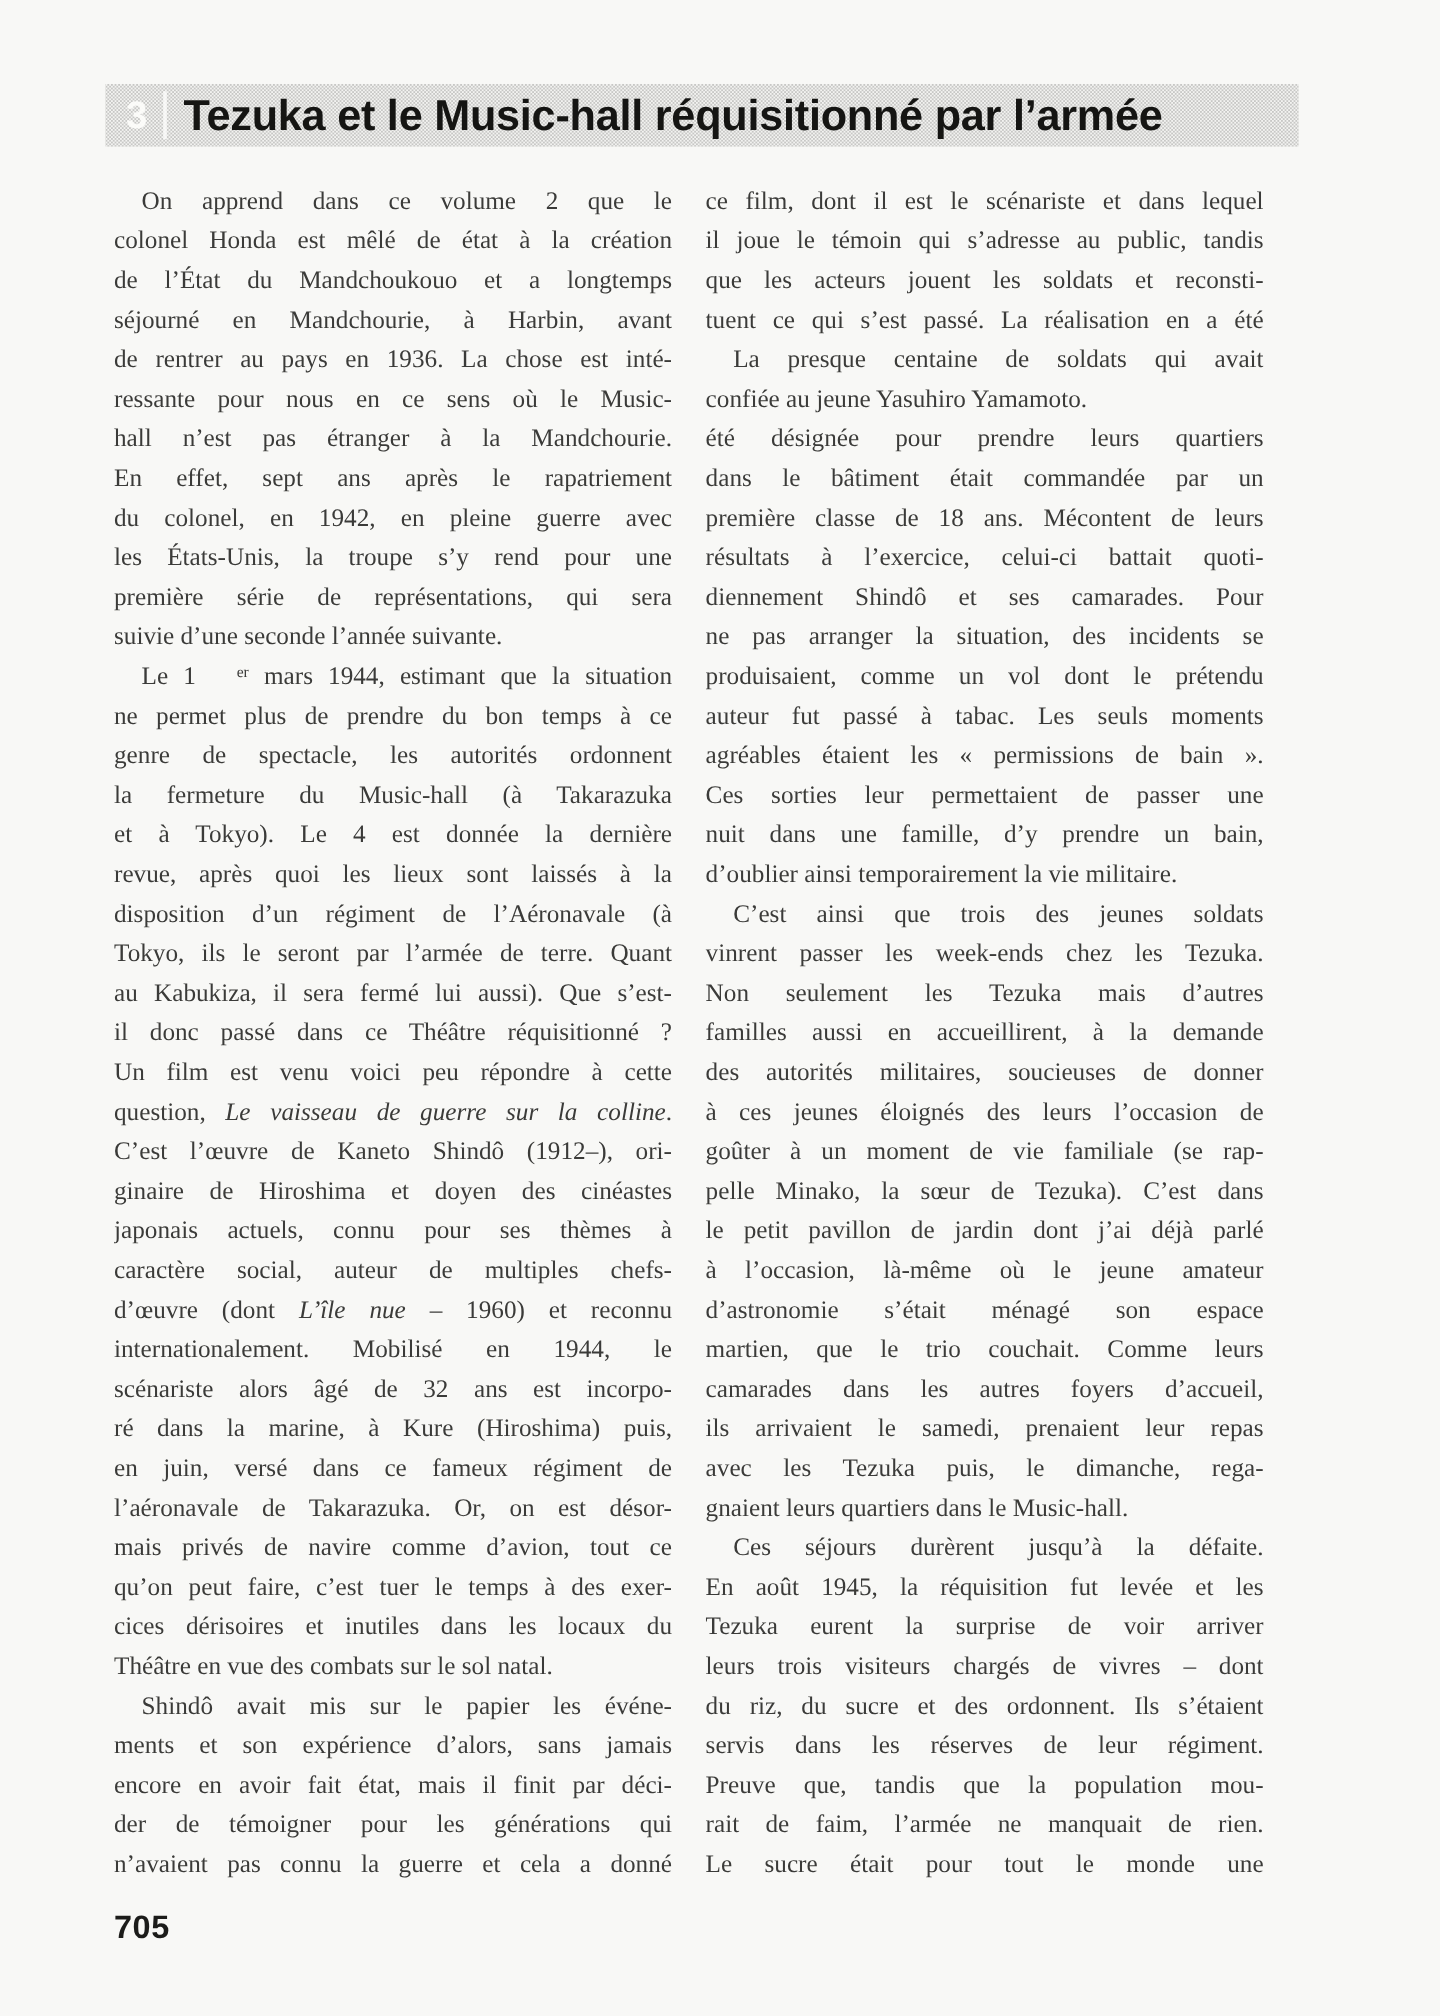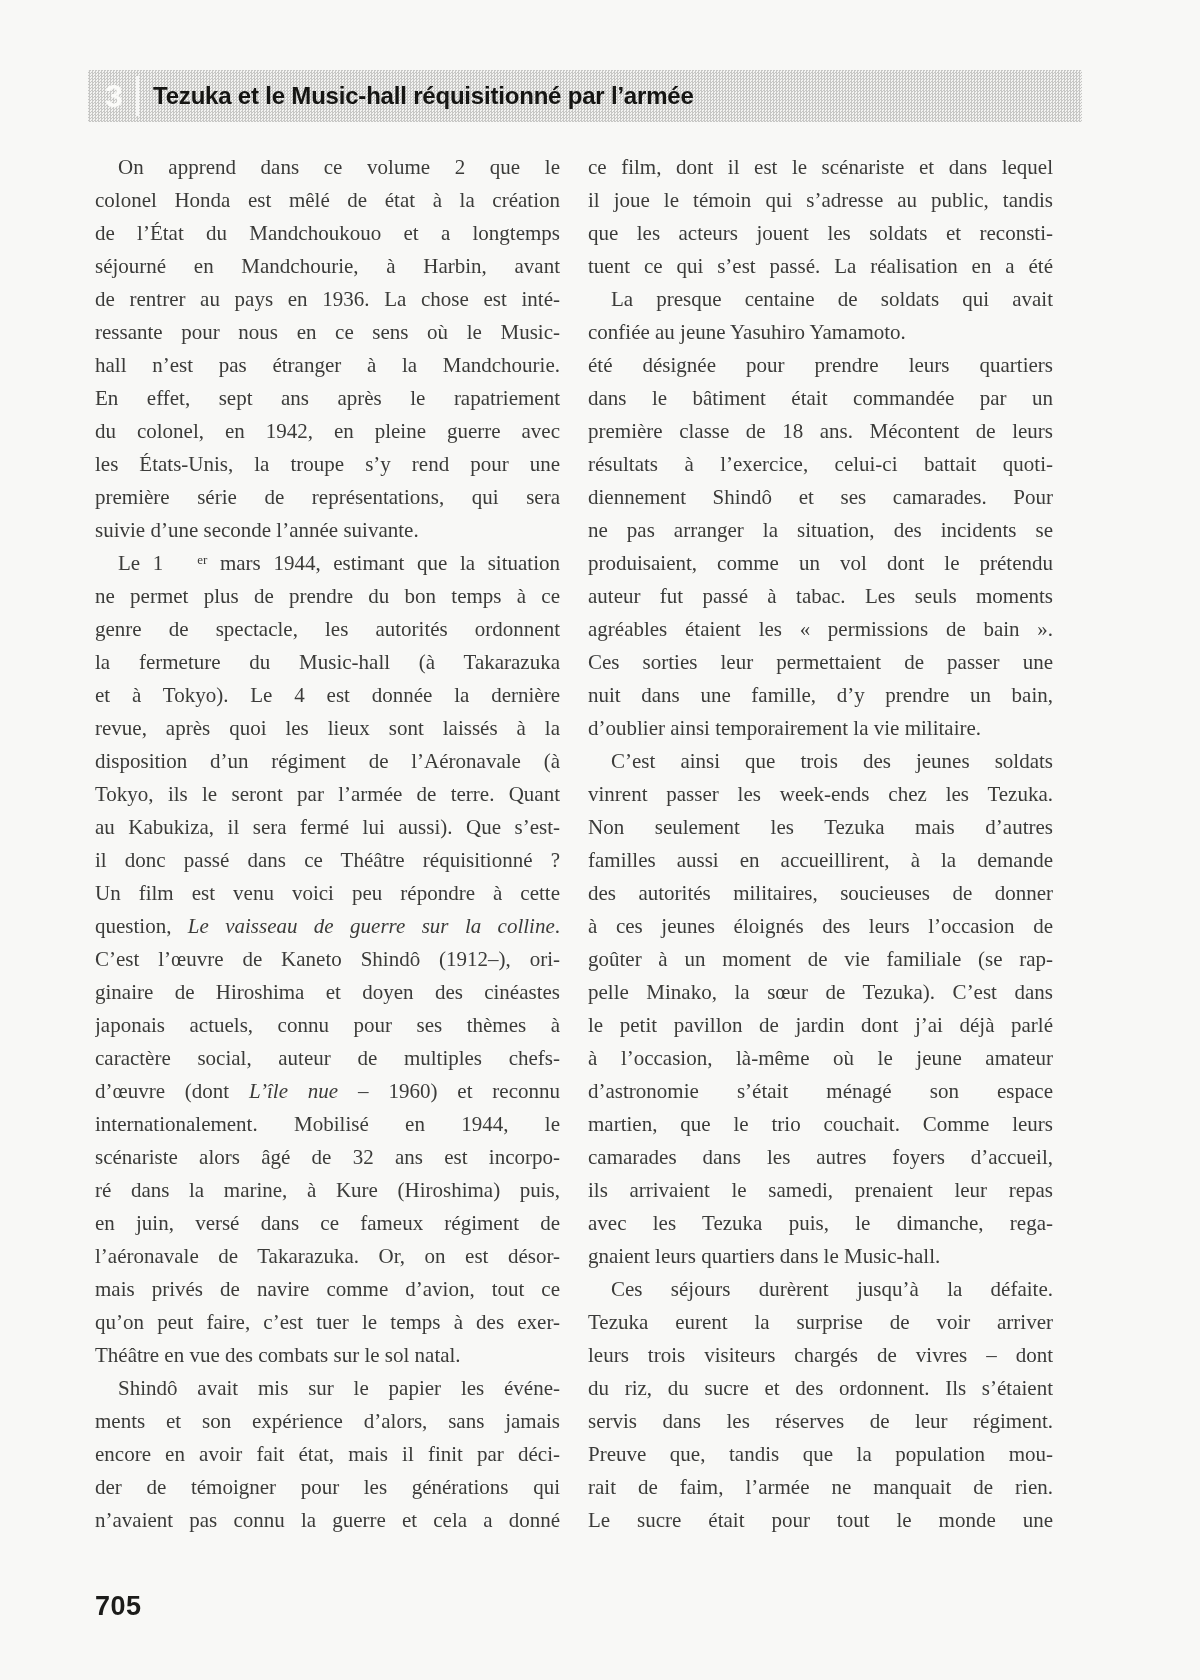--- a/index.html
+++ b/index.html
@@ -27,21 +27,21 @@
     margin-left:12px;width:28px;text-align:center;
     user-select:none;
   }
   .band-divider{
     width:3px;height:40px;
     background:rgba(251,251,249,.88);
     margin-left:8px;flex:0 0 auto;
   }
   .chapter-title{
     font-family:"Liberation Sans",sans-serif;
-    font-weight:bold;font-size:24px;
+    font-weight:bold;font-size:36px;
     color:var(--title-color,#151513);
     margin:0 0 0 14px;letter-spacing:-.2px;
     white-space:nowrap;
   }
   
   .columns{
     position:absolute;left:95px;top:151px;
     width:982px;display:flex;gap:28px;
   }
   .col{width:465px;flex:0 0 465px;}
@@ -105,20 +105,21 @@
         <div class="line">japonais actuels, connu pour ses thèmes à</div>
         <div class="line">caractère social, auteur de multiples chefs-</div>
         <div class="line">d’œuvre (dont <i>L’île nue</i> – 1960) et reconnu</div>
         <div class="line">internationalement. Mobilisé en 1944, le</div>
         <div class="line">scénariste alors âgé de 32 ans est incorpo-</div>
         <div class="line">ré dans la marine, à Kure (Hiroshima) puis,</div>
         <div class="line">en juin, versé dans ce fameux régiment de</div>
         <div class="line">l’aéronavale de Takarazuka. Or, on est désor-</div>
         <div class="line">mais privés de navire comme d’avion, tout ce</div>
         <div class="line">qu’on peut faire, c’est tuer le temps à des exer-</div>
+        <div class="line">cices dérisoires et inutiles dans les locaux du</div>
         <div class="line para-end">Théâtre en vue des combats sur le sol natal.</div>
         <div class="line indent">Shindô avait mis sur le papier les événe-</div>
         <div class="line">ments et son expérience d’alors, sans jamais</div>
         <div class="line">encore en avoir fait état, mais il finit par déci-</div>
         <div class="line">der de témoigner pour les générations qui</div>
         <div class="line">n’avaient pas connu la guerre et cela a donné</div>
       </div>
     <div class="col">
         <div class="line">ce film, dont il est le scénariste et dans lequel</div>
         <div class="line">il joue le témoin qui s’adresse au public, tandis</div>
@@ -148,20 +149,21 @@
         <div class="line">pelle Minako, la sœur de Tezuka). C’est dans</div>
         <div class="line">le petit pavillon de jardin dont j’ai déjà parlé</div>
         <div class="line">à l’occasion, là-même où le jeune amateur</div>
         <div class="line">d’astronomie s’était ménagé son espace</div>
         <div class="line">martien, que le trio couchait. Comme leurs</div>
         <div class="line">camarades dans les autres foyers d’accueil,</div>
         <div class="line">ils arrivaient le samedi, prenaient leur repas</div>
         <div class="line">avec les Tezuka puis, le dimanche, rega-</div>
         <div class="line para-end">gnaient leurs quartiers dans le Music-hall.</div>
         <div class="line indent">Ces séjours durèrent jusqu’à la défaite.</div>
+        <div class="line">En août 1945, la réquisition fut levée et les</div>
         <div class="line">Tezuka eurent la surprise de voir arriver</div>
         <div class="line">leurs trois visiteurs chargés de vivres – dont</div>
         <div class="line">du riz, du sucre et des ordonnent. Ils s’étaient</div>
         <div class="line">servis dans les réserves de leur régiment.</div>
         <div class="line">Preuve que, tandis que la population mou-</div>
         <div class="line">rait de faim, l’armée ne manquait de rien.</div>
         <div class="line">Le sucre était pour tout le monde une</div>
       </div>
   </main>
 

